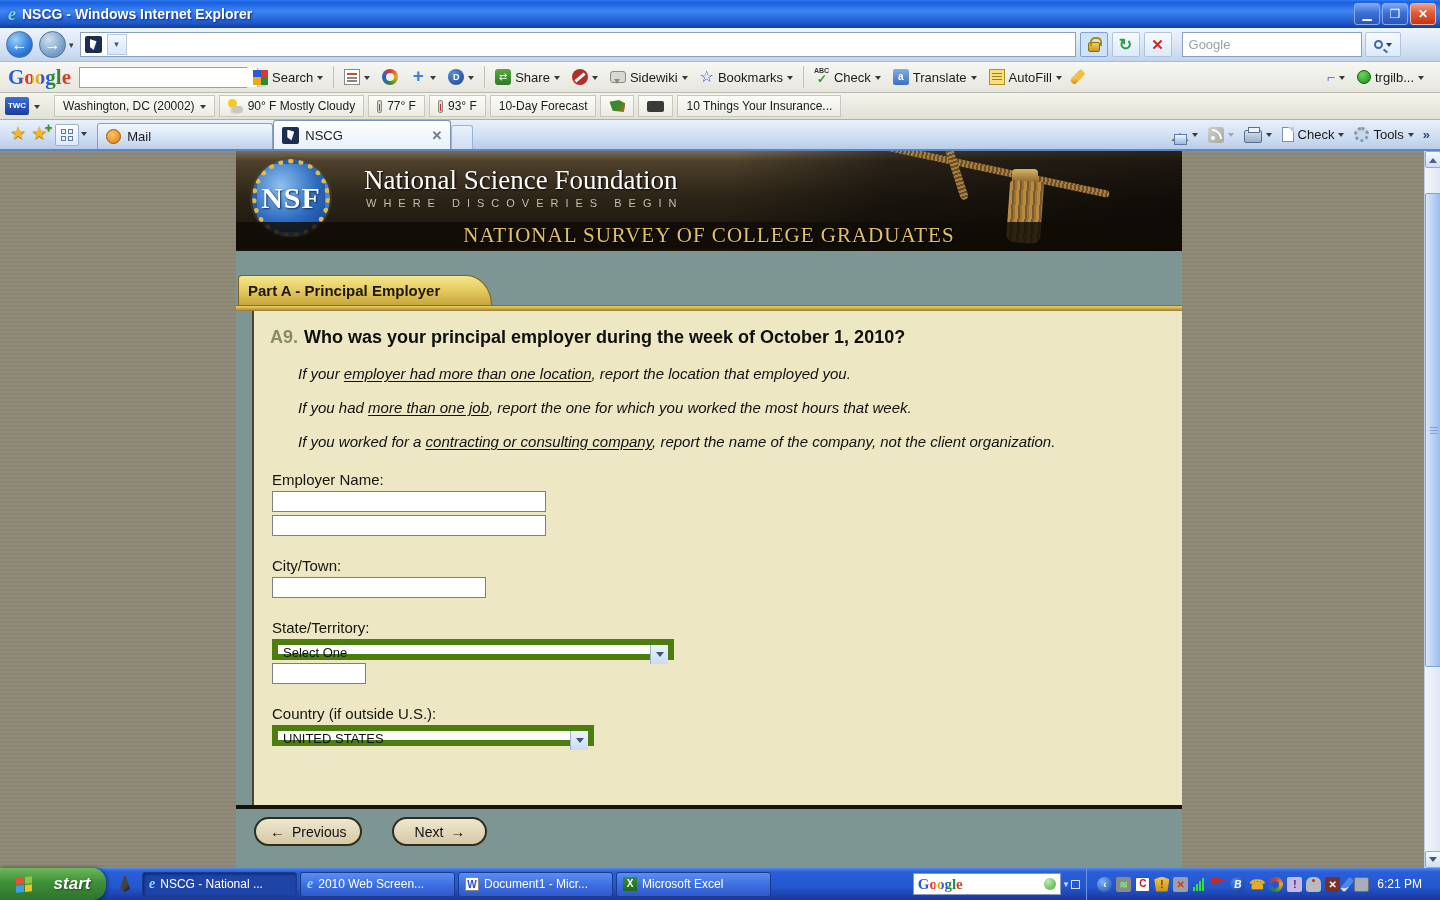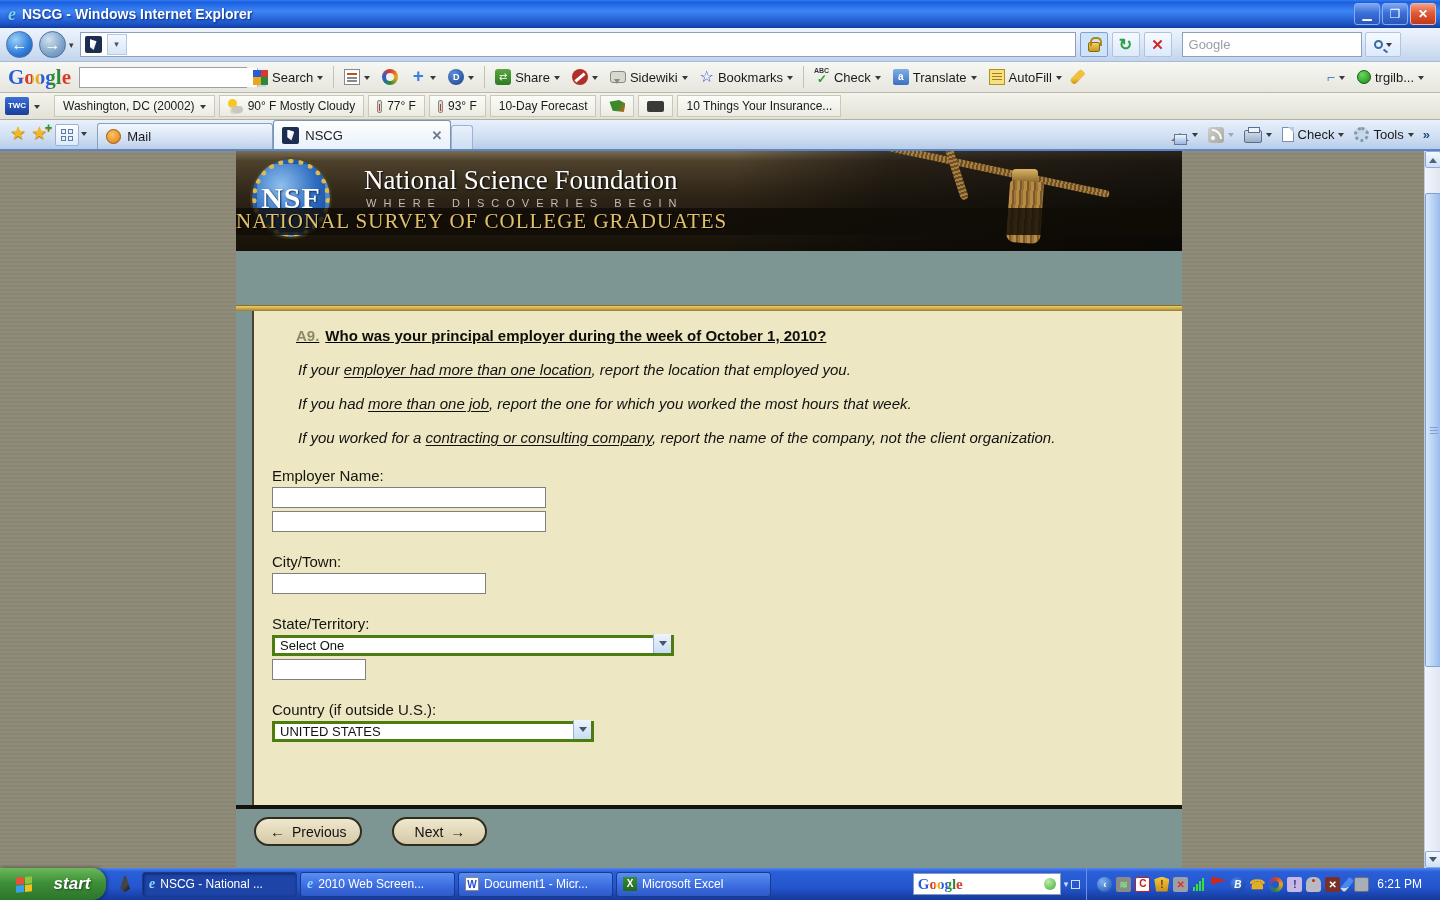--- a/index.html
+++ b/index.html
@@ -130,48 +130,48 @@
 
   
   .banner { position:relative; width:946px; height:100px; overflow:hidden;
     background:linear-gradient(180deg,#7a6c52 0%, #4e412c 10%, #2e2517 45%, #1f1910 75%, #171208 100%); }
   .banner:after { content:""; position:absolute; inset:0; background:linear-gradient(100deg, transparent 52%, rgba(10,8,6,0.55) 68%, rgba(5,4,3,0.7) 100%); }
   .nsf-logo { position:absolute; left:16px; top:8px; width:78px; height:78px; border-radius:50%; z-index:2;
     background:radial-gradient(circle at 35% 32%, #8ec0ee, #2e6cc0 55%, #173f86); border:5px dotted #dcbb4e; box-shadow:0 0 0 2px rgba(90,70,20,0.5); display:flex; align-items:center; justify-content:center; }
   .nsf-logo span { color:#fff; font-family:"Liberation Serif",serif; font-weight:bold; font-size:30px; letter-spacing:1px; text-shadow:1px 1px 2px #0a2a5a; }
   .banner-org { position:absolute; left:128px; top:14px; z-index:2; color:#fff; font-family:"Liberation Serif",serif; font-size:27px; text-shadow:1px 1px 2px #000; }
   .banner-tag { position:absolute; left:130px; top:46px; z-index:2; color:#c3bdb0; font-size:11px; letter-spacing:7px; }
-  .banner-bar { position:absolute; left:0; bottom:16px; width:100%; height:27px; background:rgba(16,12,6,0.82); z-index:2; display:flex; align-items:center; }
+  .banner-bar { position:absolute; left:0; bottom:2px; width:100%; height:27px; background:rgba(16,12,6,0.82); z-index:2; display:flex; align-items:center; justify-content:center; }
   .banner-bar span { color:#e2c068; font-family:"Liberation Serif",serif; font-size:21px; letter-spacing:1px; text-shadow:1px 1px 1px #000; }
   .tassel { position:absolute; right:60px; top:-10px; width:260px; height:110px; z-index:1; }
   .tassel .cord { position:absolute; background:repeating-linear-gradient(90deg,#a87f3e 0 2px,#6b4e26 2px 4px); }
   .tassel .c1 { left:0; top:24px; width:250px; height:7px; transform:rotate(12deg); border-radius:4px; }
   .tassel .c2 { left:90px; top:0; width:8px; height:60px; transform:rotate(-18deg); border-radius:4px; background:repeating-linear-gradient(0deg,#a87f3e 0 2px,#6b4e26 2px 4px); }
   .tassel .knot { position:absolute; left:150px; top:28px; width:26px; height:14px; background:linear-gradient(180deg,#d8b464,#8a6428); border-radius:4px; }
   .tassel .bundle { position:absolute; left:146px; top:40px; width:34px; height:62px; background:repeating-linear-gradient(90deg,#b88a44 0 3px,#7a5a2a 3px 5px, #9a7436 5px 7px); border-radius:4px 4px 8px 8px; transform:rotate(4deg); }
 
   
   .part-tab { position:absolute; left:2px; top:124px; width:254px; height:30px; z-index:3;
     background:linear-gradient(180deg,#f5e78c 0%, #e4ca60 50%, #c7a63d 100%); border:1px solid #7a621f; border-bottom:none;
     border-radius:4px 26px 0 0 / 4px 30px 0 0; display:flex; align-items:center; padding-left:9px;
     font-weight:bold; font-size:15px; color:#1c1808; }
   .gold-rule { position:absolute; left:0; top:154px; width:946px; height:6px; z-index:2;
     background:linear-gradient(180deg,#ead262 0%, #c3a245 60%, #96783a 100%); border-top:1px solid #8a6d2a; }
   .form-panel { position:absolute; left:16px; top:160px; width:930px; height:494px; background:#ede7c3; border-left:2px solid #4a4533; z-index:1; padding:12px 16px 0 16px; }
   .form-bottom-rule { position:absolute; left:0; top:654px; width:946px; height:4px; background:#15130c; z-index:2; }
-  .qline { margin:4px 0 0 26px; font-size:15px;text-decoration:underline; }
+  .qline { margin:4px 0 0 0; font-size:18px; }
   .qnum { color:#8a8a66; font-weight:bold; margin-right:6px; }
   .qtext { color:#0e0e0a; font-weight:bold; }
   .instr { margin:17px 0 0 28px; font-size:15px; font-style:italic; color:#111; }
   .instr u { text-underline-offset:2px; }
   .fgroup { margin-left:2px; }
   .flabel { font-size:15px; color:#15150f; margin-top:21px; }
   .finput { display:block; margin-top:3px; height:21px; border:1px solid #7f7f7f; background:#fff; font-size:13px; padding:0 3px; font-family:"Liberation Sans",sans-serif; }
   .w-lg { width:274px; } .w-md { width:214px; } .w-sm { width:94px; }
-  .fselect { margin-top:3px; height:21px; border:3px solid #4d7c0f; background:#fff; display:flex; align-items:flex-end; }
+  .fselect { margin-top:3px; height:21px; border:6px solid #4d7c0f; background:#fff; display:flex; align-items:flex-start; }
   .fselect .val { flex:1; font-size:13px; padding:0 5px; color:#111; }
   .fselect .btn { width:18px; height:19px; border-left:1px solid #9ab2d8; background:linear-gradient(180deg,#eef4fd,#c9dcf4); display:flex; align-items:center; justify-content:center; }
   .sel-state { width:402px; } .sel-country { width:322px; }
   .tri { width:0; height:0; border:4px solid transparent; border-top:5px solid #44566e; margin-top:4px; }
   .navbtns { position:absolute; left:18px; top:666px; display:flex; gap:30px; z-index:3; }
   .pillbtn { min-width:95px; height:29px; border:2px solid #2f2d1e; border-radius:15px; background:linear-gradient(180deg,#efe8cf,#d5c8a5);
     display:flex; align-items:center; justify-content:center; gap:7px; font-size:14px; color:#111; padding:0 14px; }
   .pillbtn .arrow { font-weight:bold; font-size:15px; }
 
   
@@ -437,20 +437,21 @@
         <div class="nsf-logo">
             <span>NSF</span>
           </div>
         <div class="banner-org">National Science Foundation</div>
         <div class="banner-tag">WHERE DISCOVERIES BEGIN</div>
         <div class="banner-bar">
           <span>NATIONAL SURVEY OF COLLEGE GRADUATES</span>
         </div>
       </div>
 
+      <div class="part-tab">Part A - Principal Employer</div>
       <div class="gold-rule"></div>
 
       <div class="form-panel">
         <div class="qline">
           <span class="qnum">A9.</span><span class="qtext">Who was your principal employer during the week of October 1, 2010?</span>
         </div>
         <div class="instr">
           <span>If your </span><u>employer had more than one location</u><span>, report the location that employed you.</span>
         </div>
         <div class="instr">

